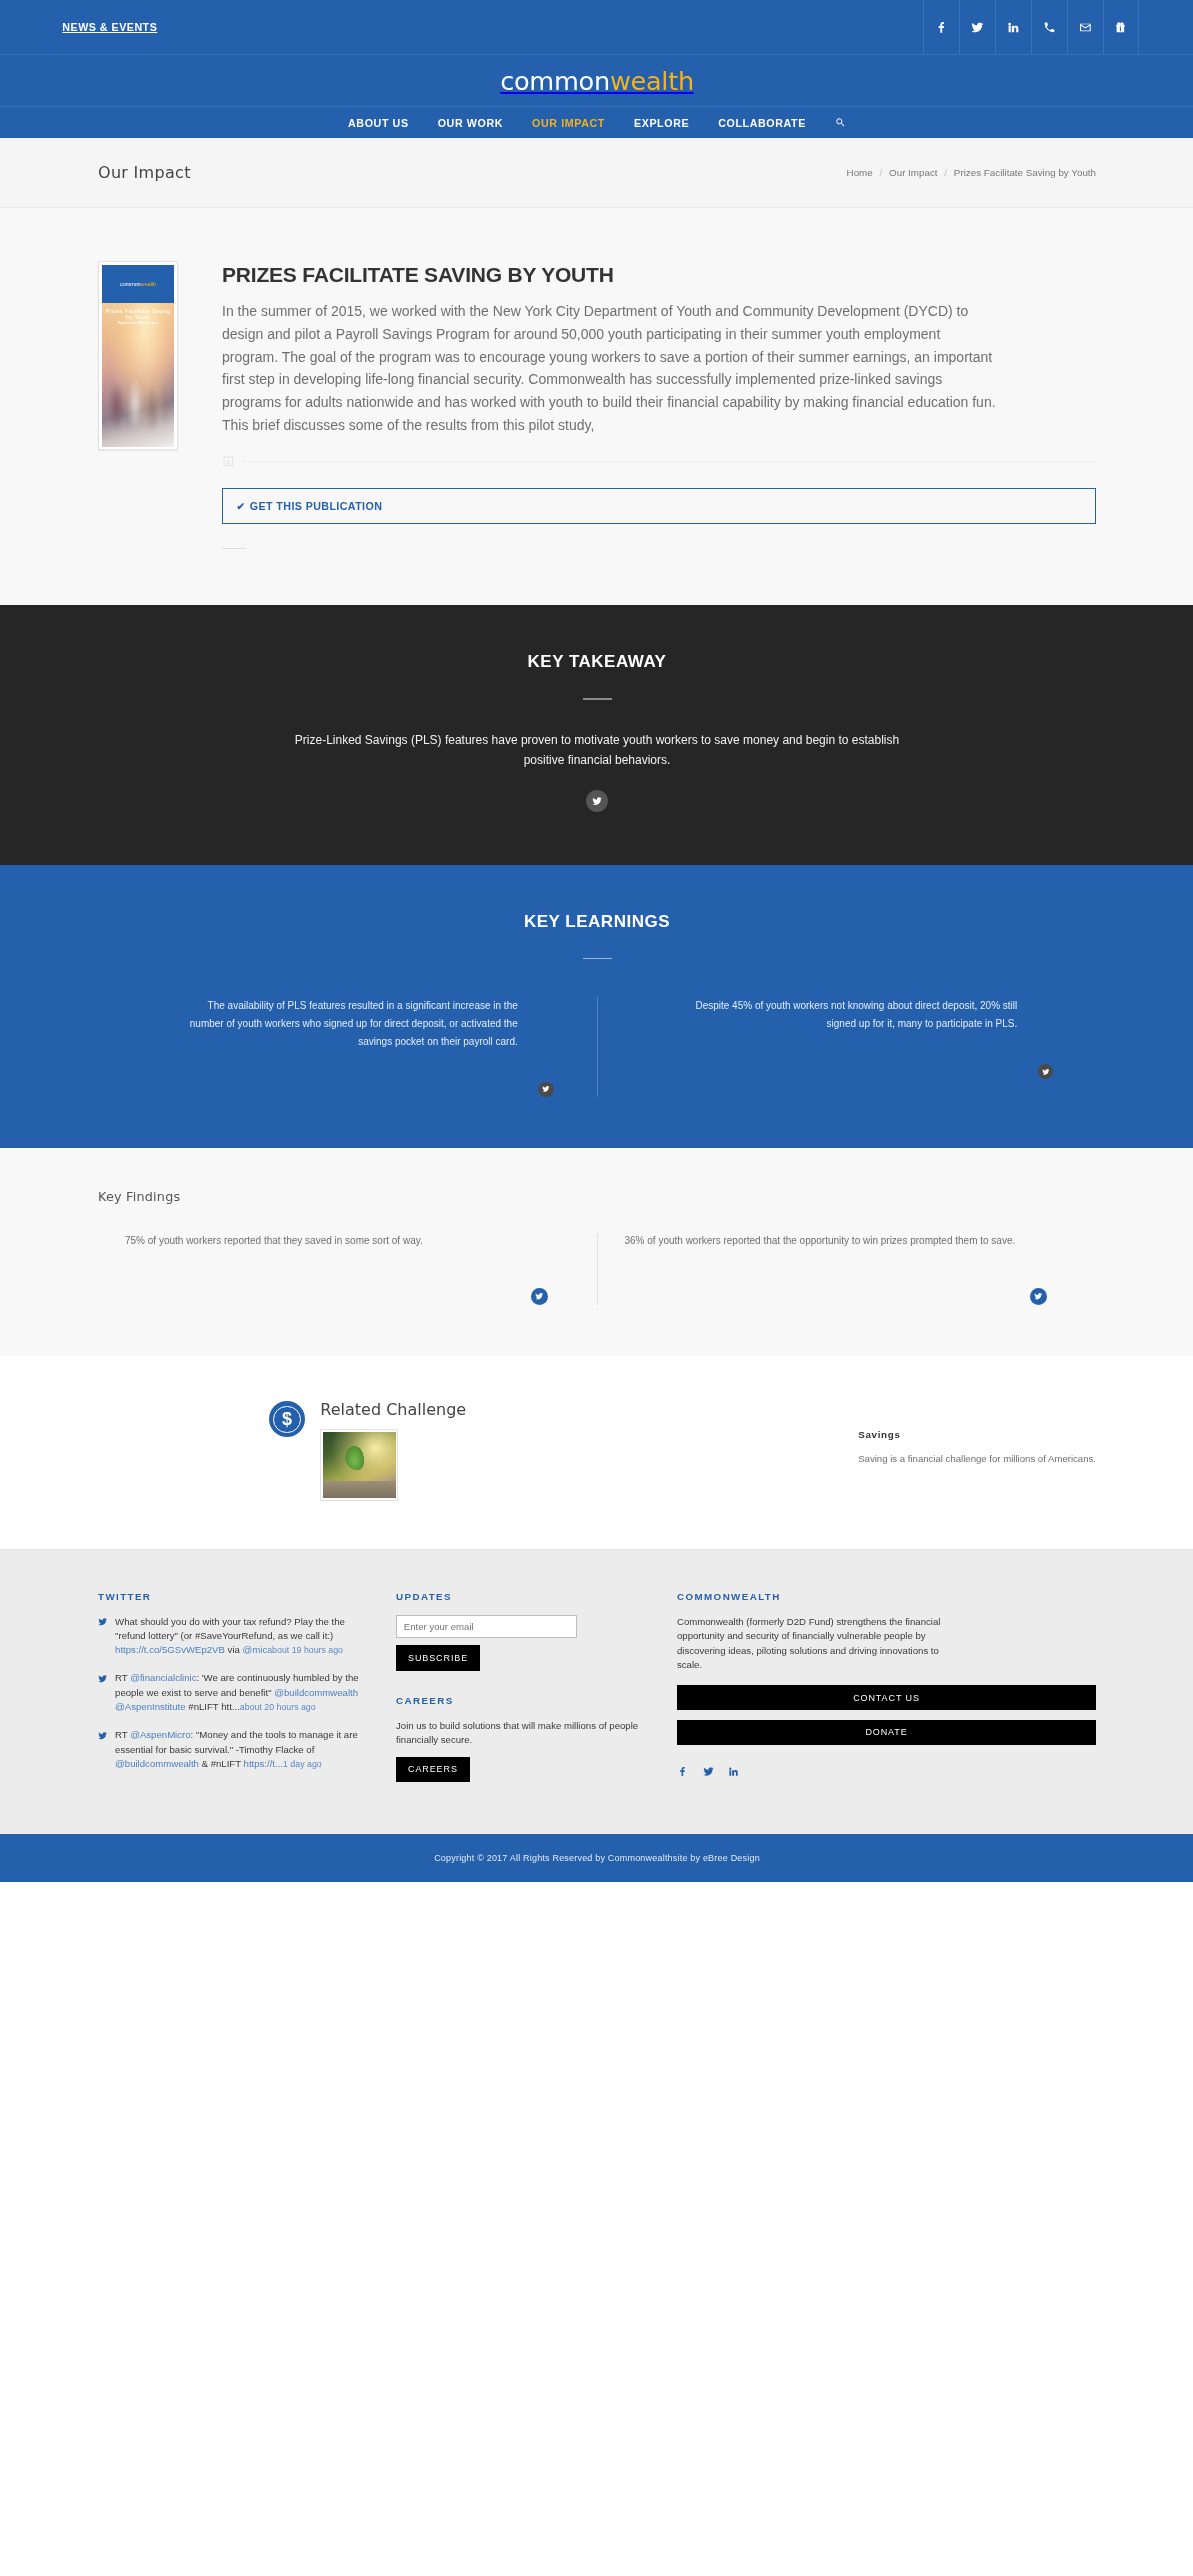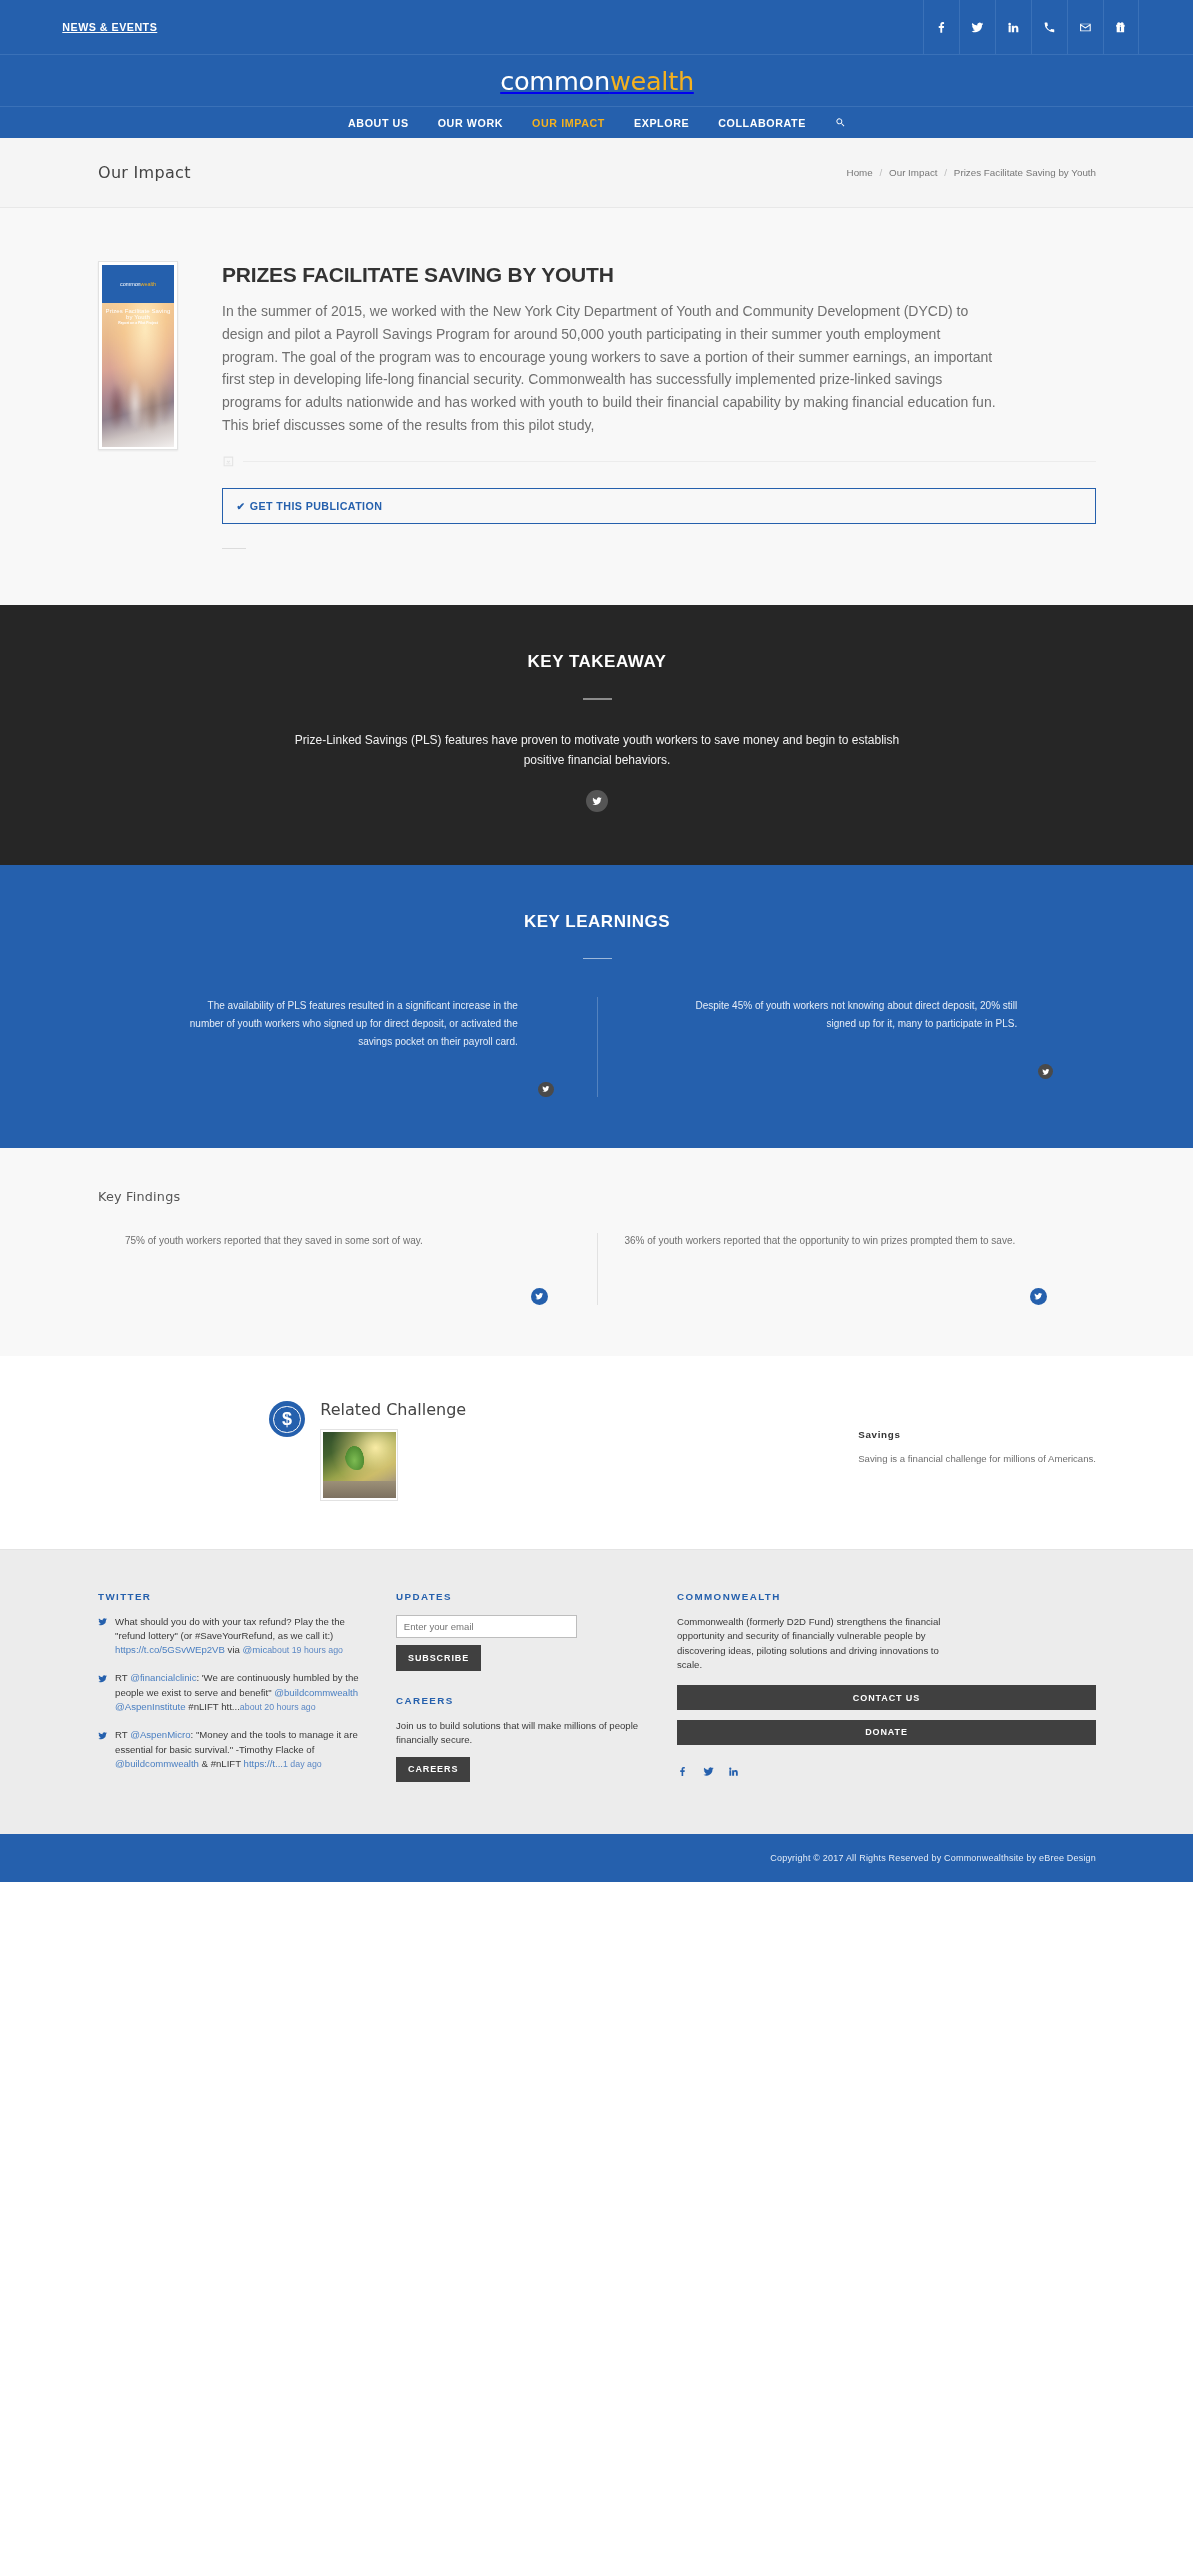--- a/index.html
+++ b/index.html
@@ -258,35 +258,35 @@
   .tweet .tbird svg { width: 9.4px; height: 9.4px; fill: #2560ad; margin-top: 2.6px; display:block; }
   .tweet p { font-size: 9.6px; line-height: 1.5; color: #3a3a3a; }
   .tweet a { color: #4a7fc1; text-decoration: none; }
   .tweet .ago { color: #5c88c4; font-size: 8.8px; }
   .email-input {
     width: 181px; height: 23px; border: 0.9px solid #bdbdbd; background: #fff;
     padding: 0 6.8px; font-size: 9.6px; color: #777;
     font-family: "Liberation Sans", sans-serif;
   }
   .btn-blue {
-    background: #404040; color: #fff; border: none; cursor: pointer;
-    font-size: 9px; font-weight: 700; letter-spacing: 0.9px;
+    background: #000000; color: #fff; border: none; cursor: pointer;
+    font-size: 9px; font-weight: 400; letter-spacing: 0.9px;
     text-transform: uppercase; padding: 7.7px 12px;
     font-family: "Liberation Sans", sans-serif; display: inline-block;
   }
   .sub-wrap { margin-top: 7.7px; margin-bottom: 24px; }
   .fc2 p.small { font-size: 9.6px; line-height: 1.5; color: #3a3a3a; margin-bottom: 9.4px; }
   .fc3 p.desc { font-size: 9.6px; line-height: 1.52; color: #3a3a3a; margin-bottom: 12px; max-width: 286px; }
   .btnrow { display: flex; gap: 9.4px; margin-bottom: 21px; flex-direction: column; }
   .foot-social { display: flex; gap: 14.5px; align-items: center; }
   .foot-social a svg { width: 11px; height: 11px; fill: #2560ad; display:block; }
 
   
   .copybar { background: #2560ad; height: 48px; display: flex; align-items: center; }
-  .copybar .wrap { display: flex; justify-content: flex-end; align-items: center; }
+  .copybar .wrap { display: flex; justify-content: center; align-items: center; }
   .copybar span, .copybar a {
     color: #e3ecf8; font-size: 9px; text-decoration: none; letter-spacing: 0.2px;
   }
 </style>
 </head>
 <body>
 
 <div class="topbar">
   <div class="topbar-inner">
     <a href="#" class="news-events">NEWS &amp; EVENTS</a>

